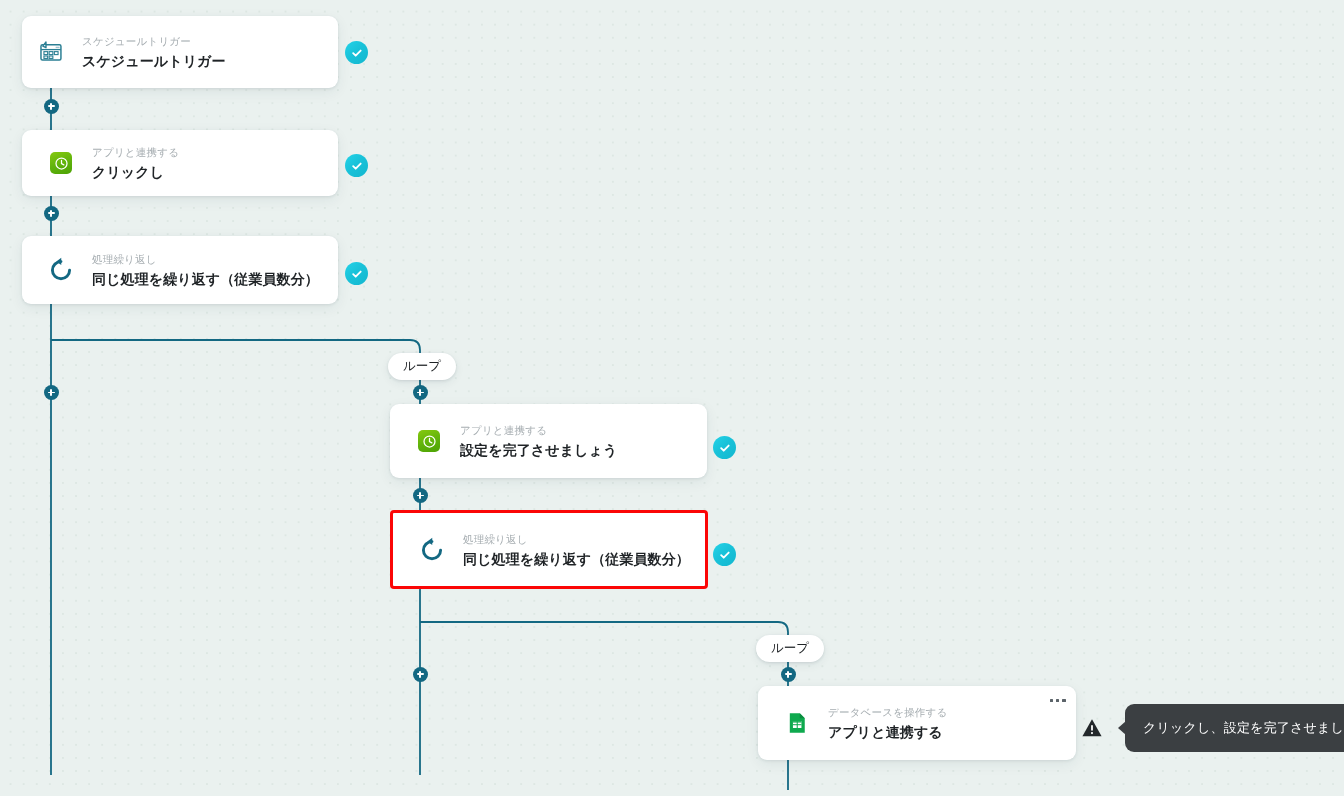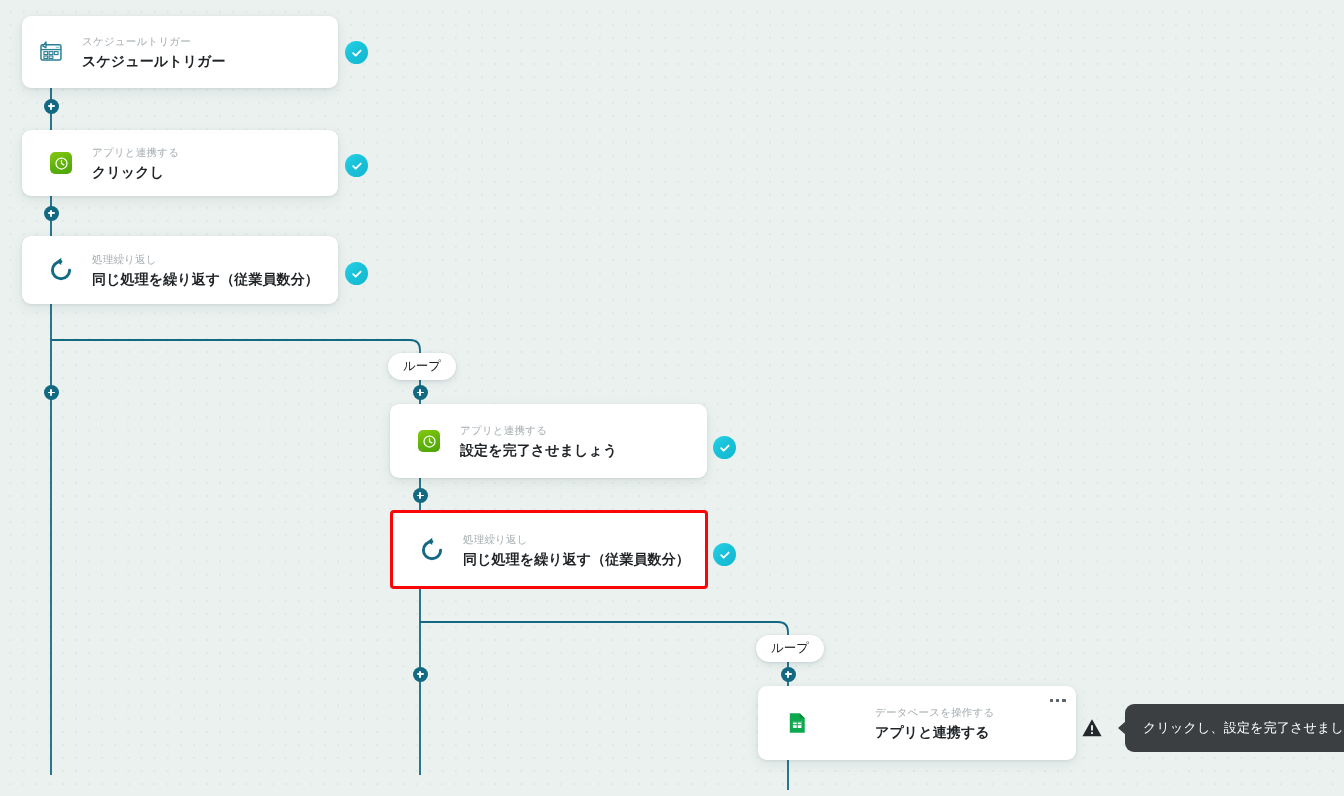--- a/index.html
+++ b/index.html
@@ -317,21 +317,21 @@
   </div>
 
   <div class="plus-node" style="left:412.5px; top:666.5px;"></div>
 
   <div class="loop-pill" style="left:756px; top:635px;">
     <span>ループ</span>
   </div>
 
   <div class="plus-node" style="left:780.5px; top:666.5px;"></div>
 
-  <div class="card" style="left:758px; top:686px; width:318px; height:74px;gap:47px;">
+  <div class="card" style="left:758px; top:686px; width:318px; height:74px;">
     <div class="icon-slot">
       <svg viewBox="0 0 26 26" width="24" height="24" xmlns="http://www.w3.org/2000/svg">
         <path d="M5.2 2.4 H16 L21.4 7.8 V23.6 H5.2 Z" fill="#0ea94e"></path>
         <path d="M16 2.4 L21.4 7.8 H16 Z" fill="#0a8c3f"></path>
         <rect x="8.6" y="11" width="9.2" height="7.4" fill="#ffffff"></rect>
         <rect x="8.6" y="11" width="9.2" height="1.5" fill="#0ea94e"></rect>
         <rect x="12.7" y="11" width="1.1" height="7.4" fill="#0ea94e"></rect>
         <rect x="8.6" y="14.3" width="9.2" height="1.1" fill="#0ea94e"></rect>
       </svg>
     </div>

